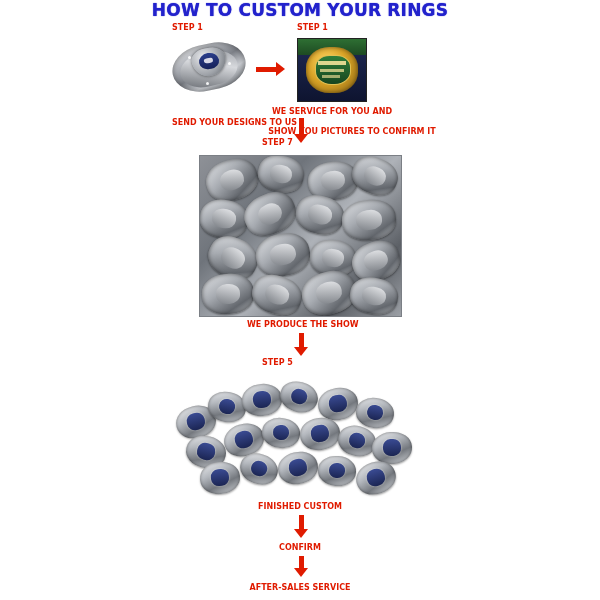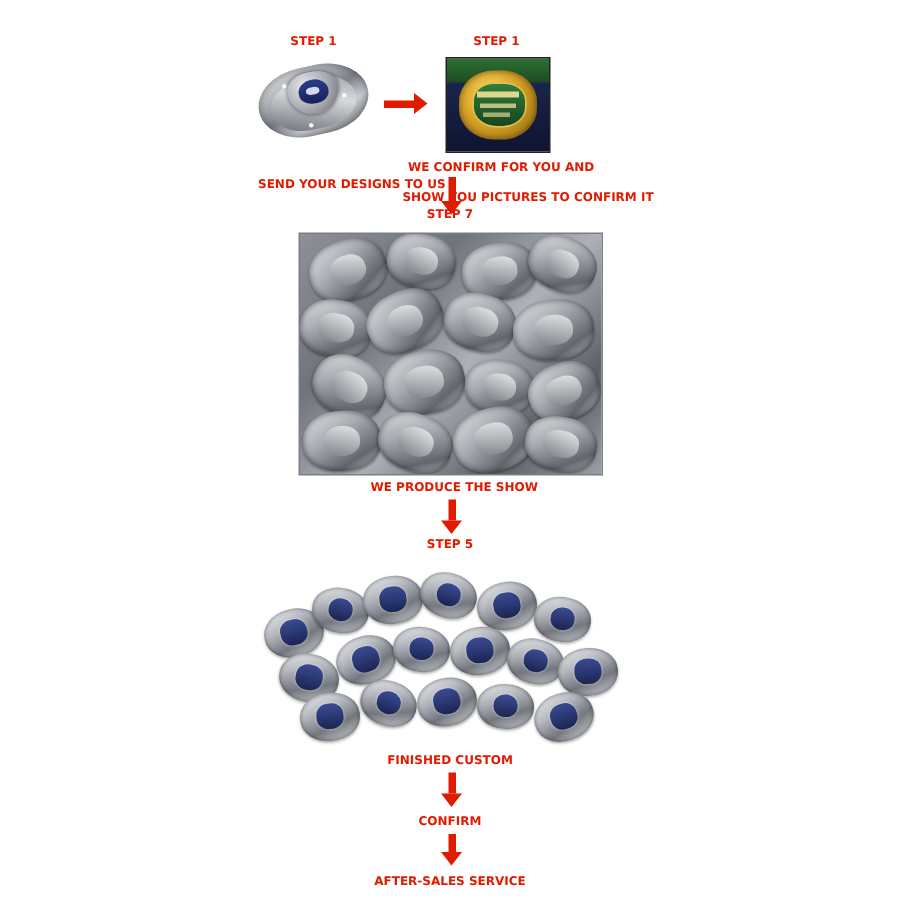--- a/index.html
+++ b/index.html
@@ -34,21 +34,20 @@
     color: #2222cc;
     text-shadow: 0 0 1px #2222cc;
   }
 
   .step-label {
     position: absolute;
     font-family: "DejaVu Sans", sans-serif;
     font-weight: bold;
     font-size: 8px;
     color: #e01b00;
-    text-align: center;
     white-space: nowrap;
   }
 
   .caption {
     position: absolute;
     font-family: "DejaVu Sans", sans-serif;
     font-weight: bold;
     font-size: 8px;
     color: #e01b00;
     text-align: center;
@@ -223,20 +222,21 @@
     border-radius: 45%;
     background: linear-gradient(180deg,#3a4b93 0%, #1b2553 100%);
     box-shadow: 0 0 2px rgba(255,255,255,.6);
   }
 </style>
 </head>
 <body>
 
 <div id="page">
 
+  <div class="title">HOW TO CUSTOM YOUR RINGS</div>
 
   <div class="step-label" style="left:172px; top:23px; width:74px;">STEP 1</div>
 
   <div class="img-box ring1">
     <div class="band"></div>
     <div class="band2"></div>
     <div class="face"></div>
     <div class="crest"></div>
     <div class="spark" style="left:18px; top:20px;"></div>
     <div class="spark" style="left:58px; top:26px;"></div>
@@ -254,21 +254,21 @@
 
   <div class="img-box design2">
     <div class="d-top"></div>
     <div class="d-ring"></div>
     <div class="d-face"></div>
     <div class="d-txt"></div>
     <div class="d-txt2"></div>
     <div class="d-txt3"></div>
   </div>
 
-  <div class="caption" style="left:272px; top:107px; width:120px;">WE CONFIRM FOR YOU AND</div>
+  <div class="caption" style="left:272px; top:107px; width:120px;">WE SERVICE FOR YOU AND</div>
   <div class="caption" style="left:262px; top:127px; width:180px;">SHOW YOU PICTURES TO CONFIRM IT</div>
 
   <div class="arrow-down" style="left:294px; top:118px;">
     <div class="shaft" style="height:16px;"></div>
     <div class="head"></div>
   </div>
 
   <div class="step-label" style="left:262px; top:138px; width:76px;">STEP 7</div>
 
   <div class="img-box photo3">

